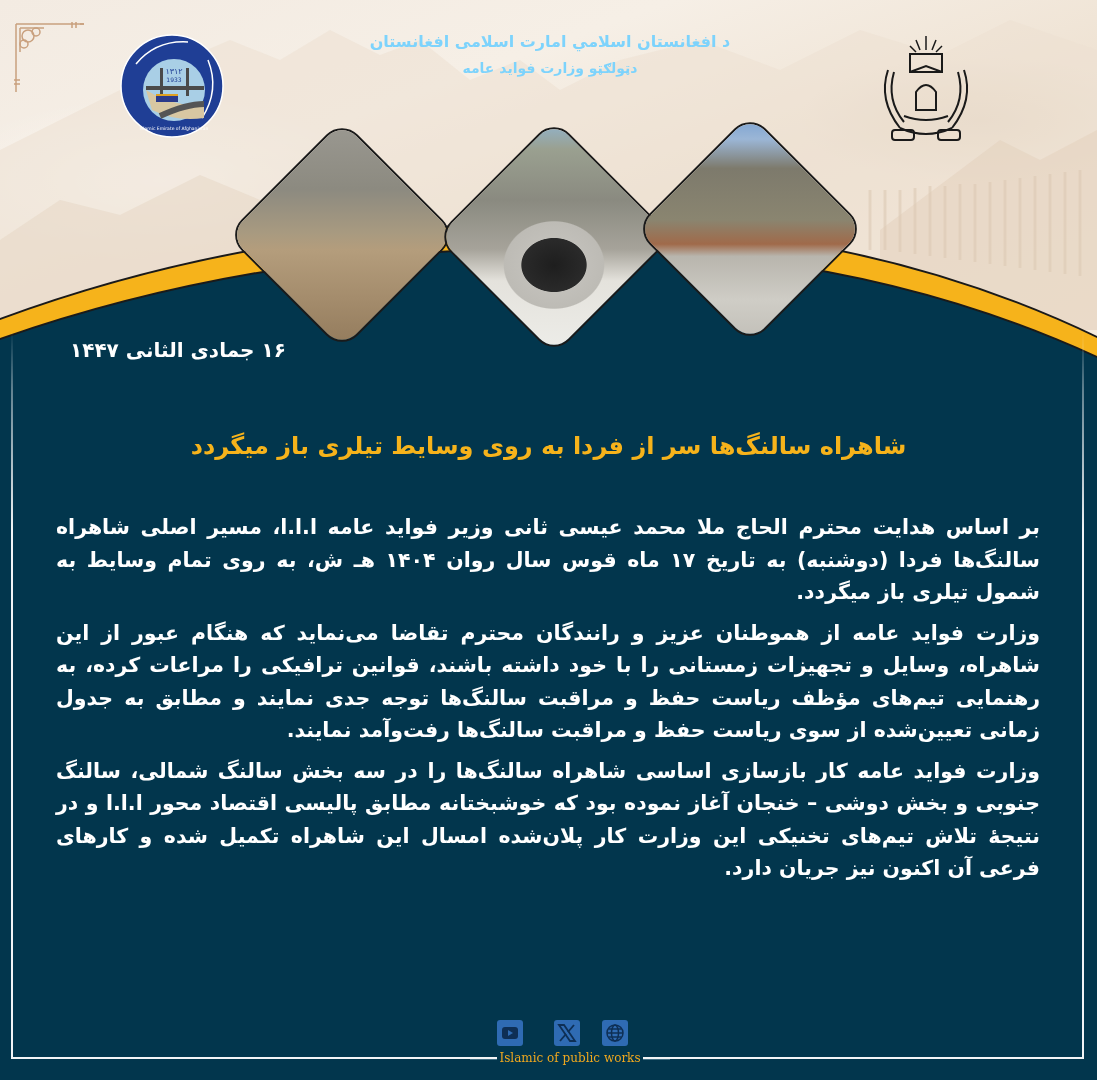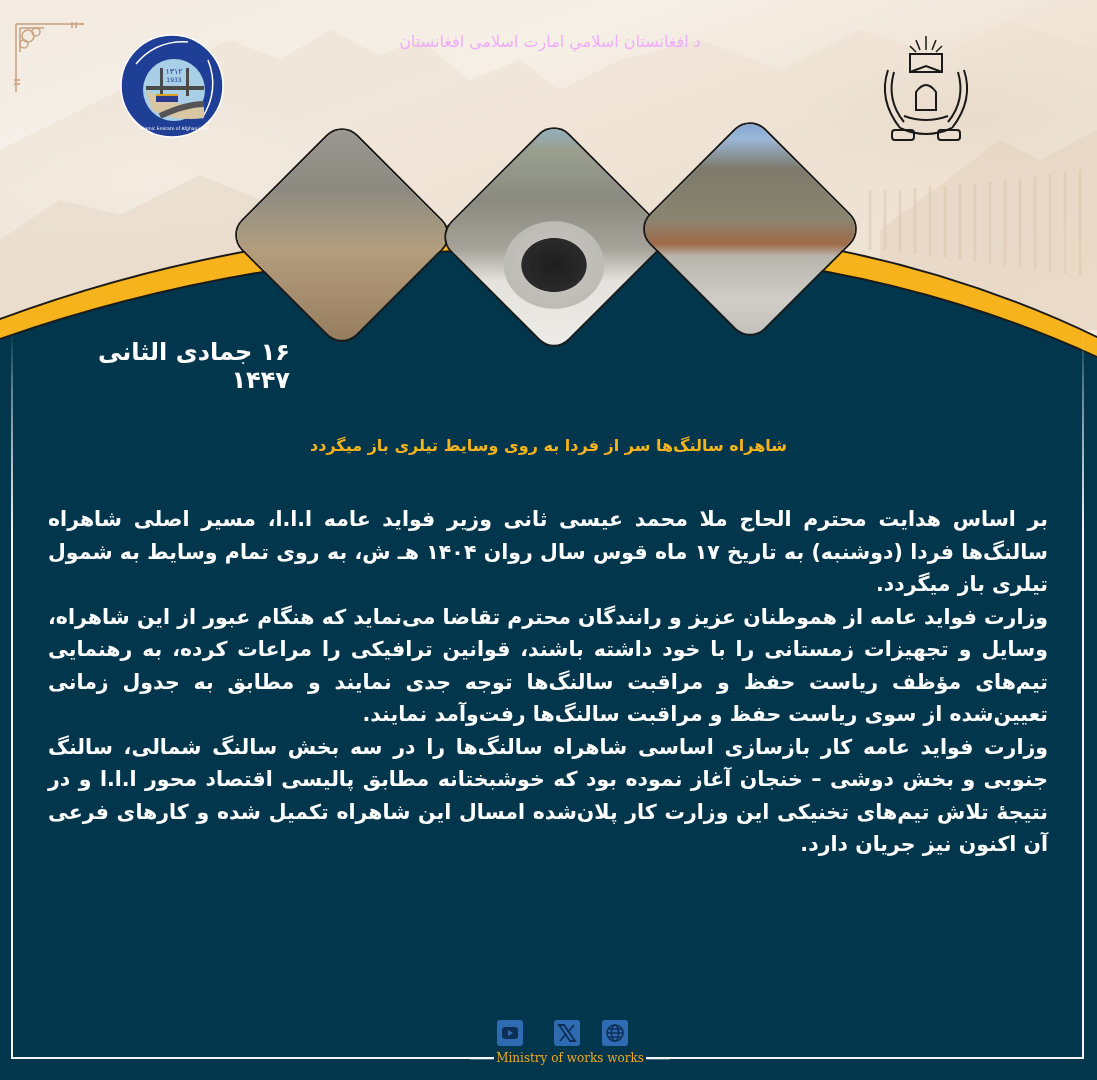--- a/index.html
+++ b/index.html
@@ -23,21 +23,21 @@
   
   .corner-ornament { position: absolute; left: 14px; top: 22px; }
 
   
   .ministry-logo { position: absolute; left: 116px; top: 34px; width: 112px; height: 104px; text-align: right; }
   .emblem { position: absolute; left: 870px; top: 30px; width: 112px; height: 116px; }
 
   
   .header-text {
     position: absolute; left: 360px; top: 30px; width: 380px; text-align: center;
-    direction: rtl; color: #f0abfc; font-weight: normal;
+    direction: rtl; color: #7dd3fc; font-weight: bold;
   }
   .header-text .l1 { font-size: 16px; line-height: 24px; }
   .header-text .l2 { font-size: 14px; line-height: 28px; }
   .header-text .l3 { font-size: 14px; line-height: 22px; }
 
   
   .diamond {
     position: absolute; width: 164px; height: 164px;
     transform: rotate(45deg); border-radius: 22px; overflow: hidden;
     border: 2px solid #1a1a1a; box-sizing: border-box;
@@ -53,37 +53,37 @@
     border-left: 2px solid rgba(255,255,255,0.95);
     border-right: 2px solid rgba(255,255,255,0.95);
     border-bottom: 2px solid rgba(255,255,255,0.95);
     box-sizing: border-box;
     -webkit-mask-image: linear-gradient(to bottom, rgba(0,0,0,0) 0, rgba(0,0,0,0.4) 60px, #000 200px);
             mask-image: linear-gradient(to bottom, rgba(0,0,0,0) 0, rgba(0,0,0,0.4) 60px, #000 200px);
   }
 
   
   .date {
-    position: absolute; left: 70px; top: 338px; width: 220px; text-align: right;
-    direction: rtl; color: #ffffff; font-weight: bold; font-size: 24px;
+    position: absolute; left: 70px; top: 338px; width: 220px; text-align: left;
+    direction: rtl; color: #ffffff; font-weight: bold; font-size: 20px;
   }
 
   
   .headline {
     position: absolute; left: 100px; top: 426px; width: 897px; text-align: center;
-    direction: rtl; color: #f6b31b; font-weight: bold; font-size: 16px; line-height: 40px;
+    direction: rtl; color: #f6b31b; font-weight: bold; font-size: 24px; line-height: 40px;
   }
 
   
   .body-text {
     position: absolute; left: 48px; top: 503px; width: 1000px;
     direction: rtl; text-align: justify; text-align-last: right;
     color: #ffffff; font-weight: bold; font-size: 20.5px; line-height: 32.5px;
   }
-  .body-text p { margin: 0; }
+  .body-text p { margin: 8px; }
 
   
   .social { position: absolute; top: 1020px; width: 26px; height: 26px; border-radius: 3px; background: #2f6bb3; display: flex; align-items: center; justify-content: center; }
   .social-youtube { left: 497px; }
   .social-x { left: 554px; }
   .social-web { left: 602px; }
   .footer-line { position: absolute; left: 470px; top: 1059px; width: 200px; height: 1px; background: rgba(160,200,220,0.4); }
   .footer-label {
     position: absolute; left: 470px; top: 1051px; width: 200px; text-align: center;
     color: #f0a81e; font-family: "DejaVu Serif", serif; font-size: 12px;
@@ -179,20 +179,21 @@
         <line x1="46" y1="10" x2="50" y2="20"></line>
       <line x1="66" y1="10" x2="62" y2="20"></line>
         <line x1="40" y1="16" x2="46" y2="22"></line>
       <line x1="72" y1="16" x2="66" y2="22"></line>
     </g>
   </svg>
 </div>
 
 <div class="header-text">
   <div class="l1">د افغانستان اسلامي امارت اسلامی افغانستان</div>
+  <div class="l2">دټولګټو وزارت فواید عامه</div>
 </div>
 
 <div class="diamond diamond-left">
   <div class="photo" style="background:
       linear-gradient(180deg, #9c9a93 0%, #8c8a80 30%, #a89a80 48%, #b49d7c 55%, #a48c6c 75%, #8e7658 100%);"></div>
 </div>
 <div class="diamond diamond-mid">
   <div class="photo" style="background:
       radial-gradient(ellipse 46px 38px at 122px 150px, #1e1e1e 0%, #2a2a2a 70%, rgba(0,0,0,0) 72%),
       radial-gradient(ellipse 62px 54px at 122px 150px, #c9c7c2 0%, #bdbbb5 80%, rgba(0,0,0,0) 82%),
@@ -233,13 +234,13 @@
     <g fill="none" stroke="#0e2f55" stroke-width="1.5">
       <circle cx="10" cy="10" r="8"></circle>
       <ellipse cx="10" cy="10" rx="3.5" ry="8"></ellipse>
       <line x1="2" y1="10" x2="18" y2="10"></line>
       <line x1="3.5" y1="6" x2="16.5" y2="6"></line>
       <line x1="3.5" y1="14" x2="16.5" y2="14"></line>
     </g>
   </svg>
 </div>
 <div class="footer-line"></div>
-<div class="footer-label"><span>Ministry of works works</span></div>
+<div class="footer-label"><span>Islamic of public works</span></div>
 
 </body></html>

